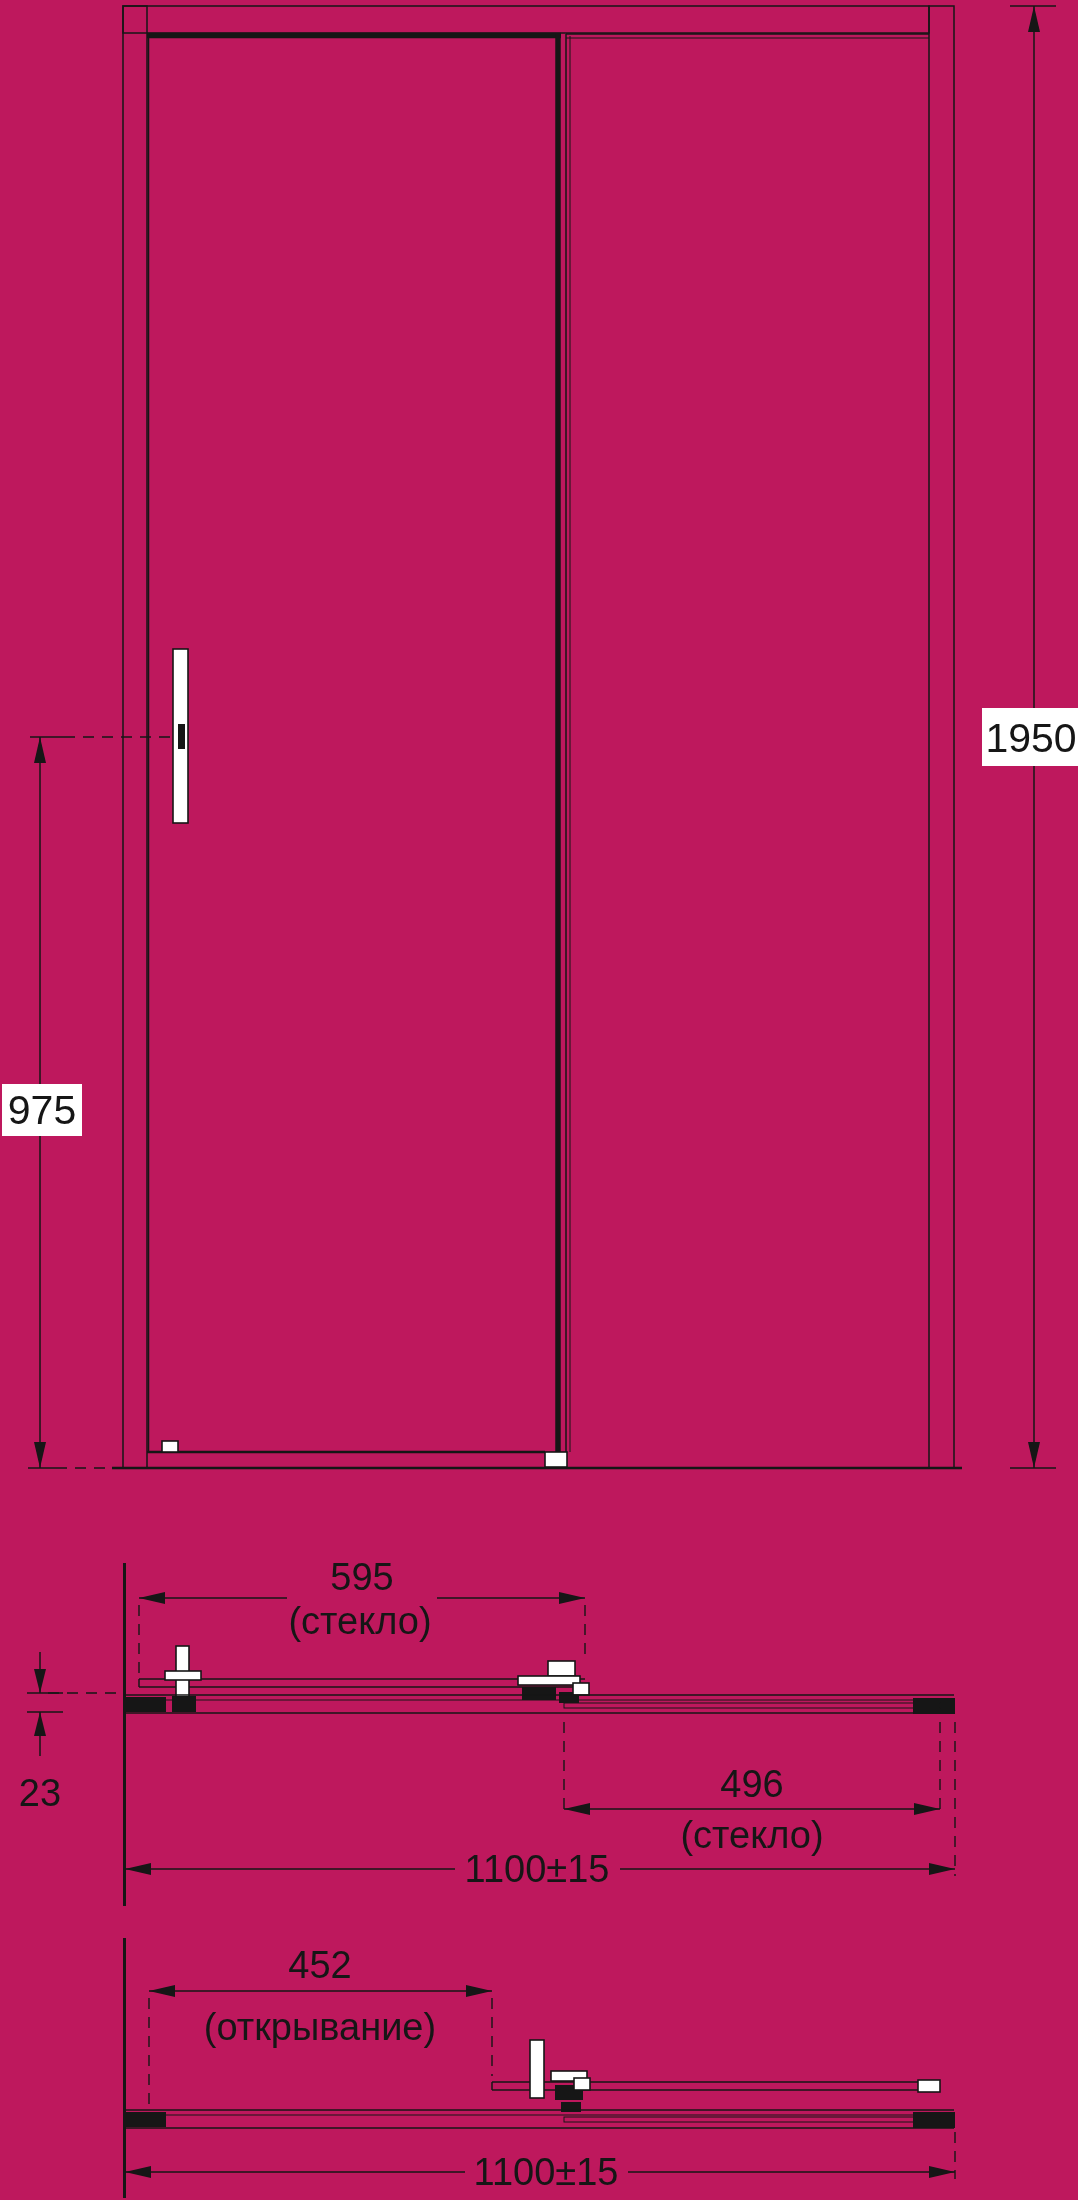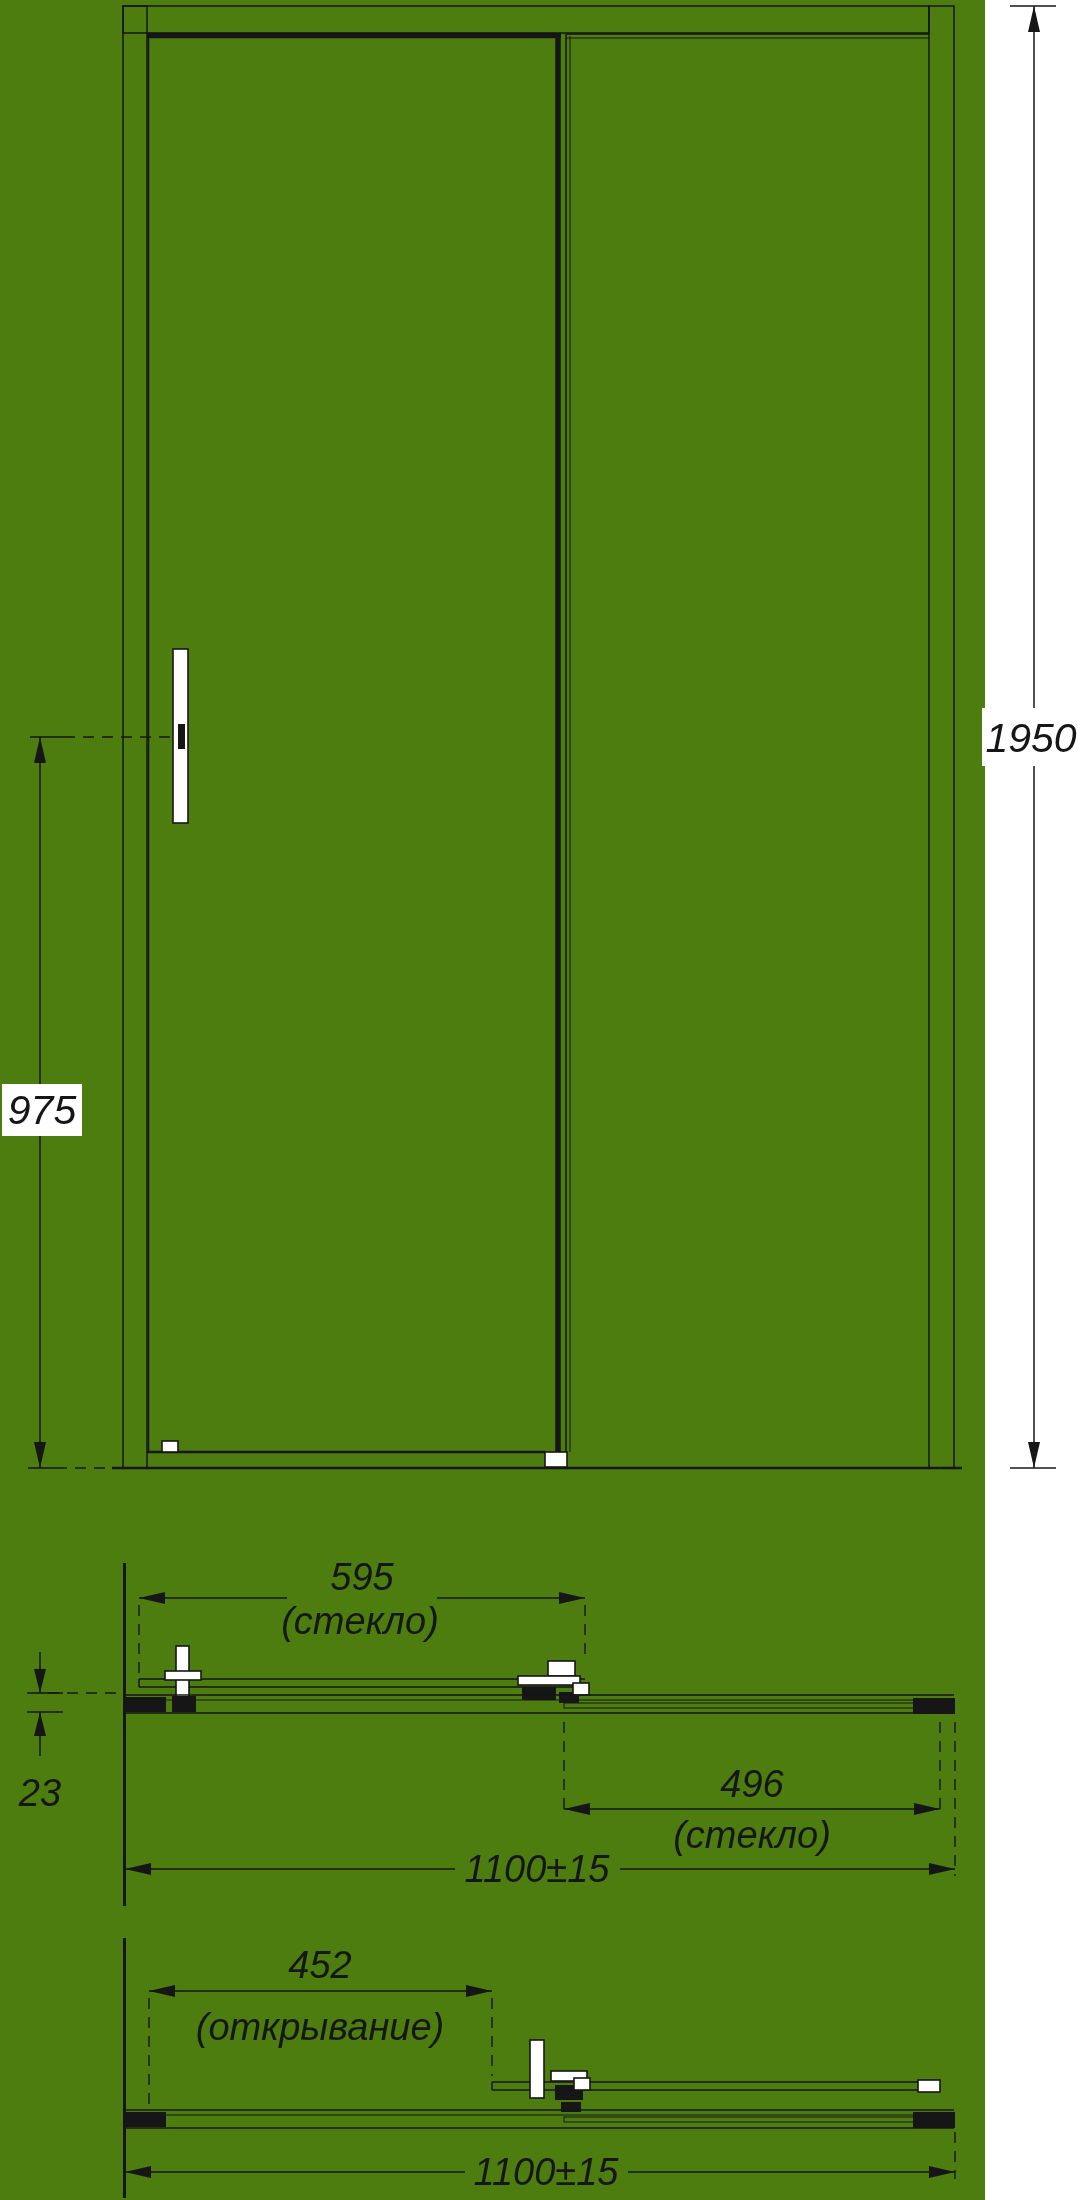--- a/index.html
+++ b/index.html
@@ -1,16 +1,16 @@
 <!DOCTYPE html>
 <html><head>
 <meta charset="utf-8">
 <style>
   html,body{margin:0;padding:0;background:#ffffff;}
-  .canvas{width:985px;height:2200px;position:relative;background:#4d7c0f;font-style:italic;}
+  .canvas{width:1078px;height:2200px;position:relative;background:#be185d;}
   svg{display:block;}
   .ln{stroke:#161616;stroke-width:1.5;fill:none;}
   .ln1{stroke:#161616;stroke-width:1;fill:none;}
   .ln2{stroke:#161616;stroke-width:2.4;fill:none;}
   .ln3{stroke:#161616;stroke-width:3;fill:none;}
   .thick{stroke:#161616;stroke-width:5.5;fill:none;}
   .dash{stroke:#161616;stroke-width:1.4;fill:none;stroke-dasharray:11 8;}
   .blk{fill:#161616;stroke:none;}
   .wh{fill:#ffffff;stroke:#161616;stroke-width:1.6;}
   .whbg{fill:#ffffff;stroke:none;}

